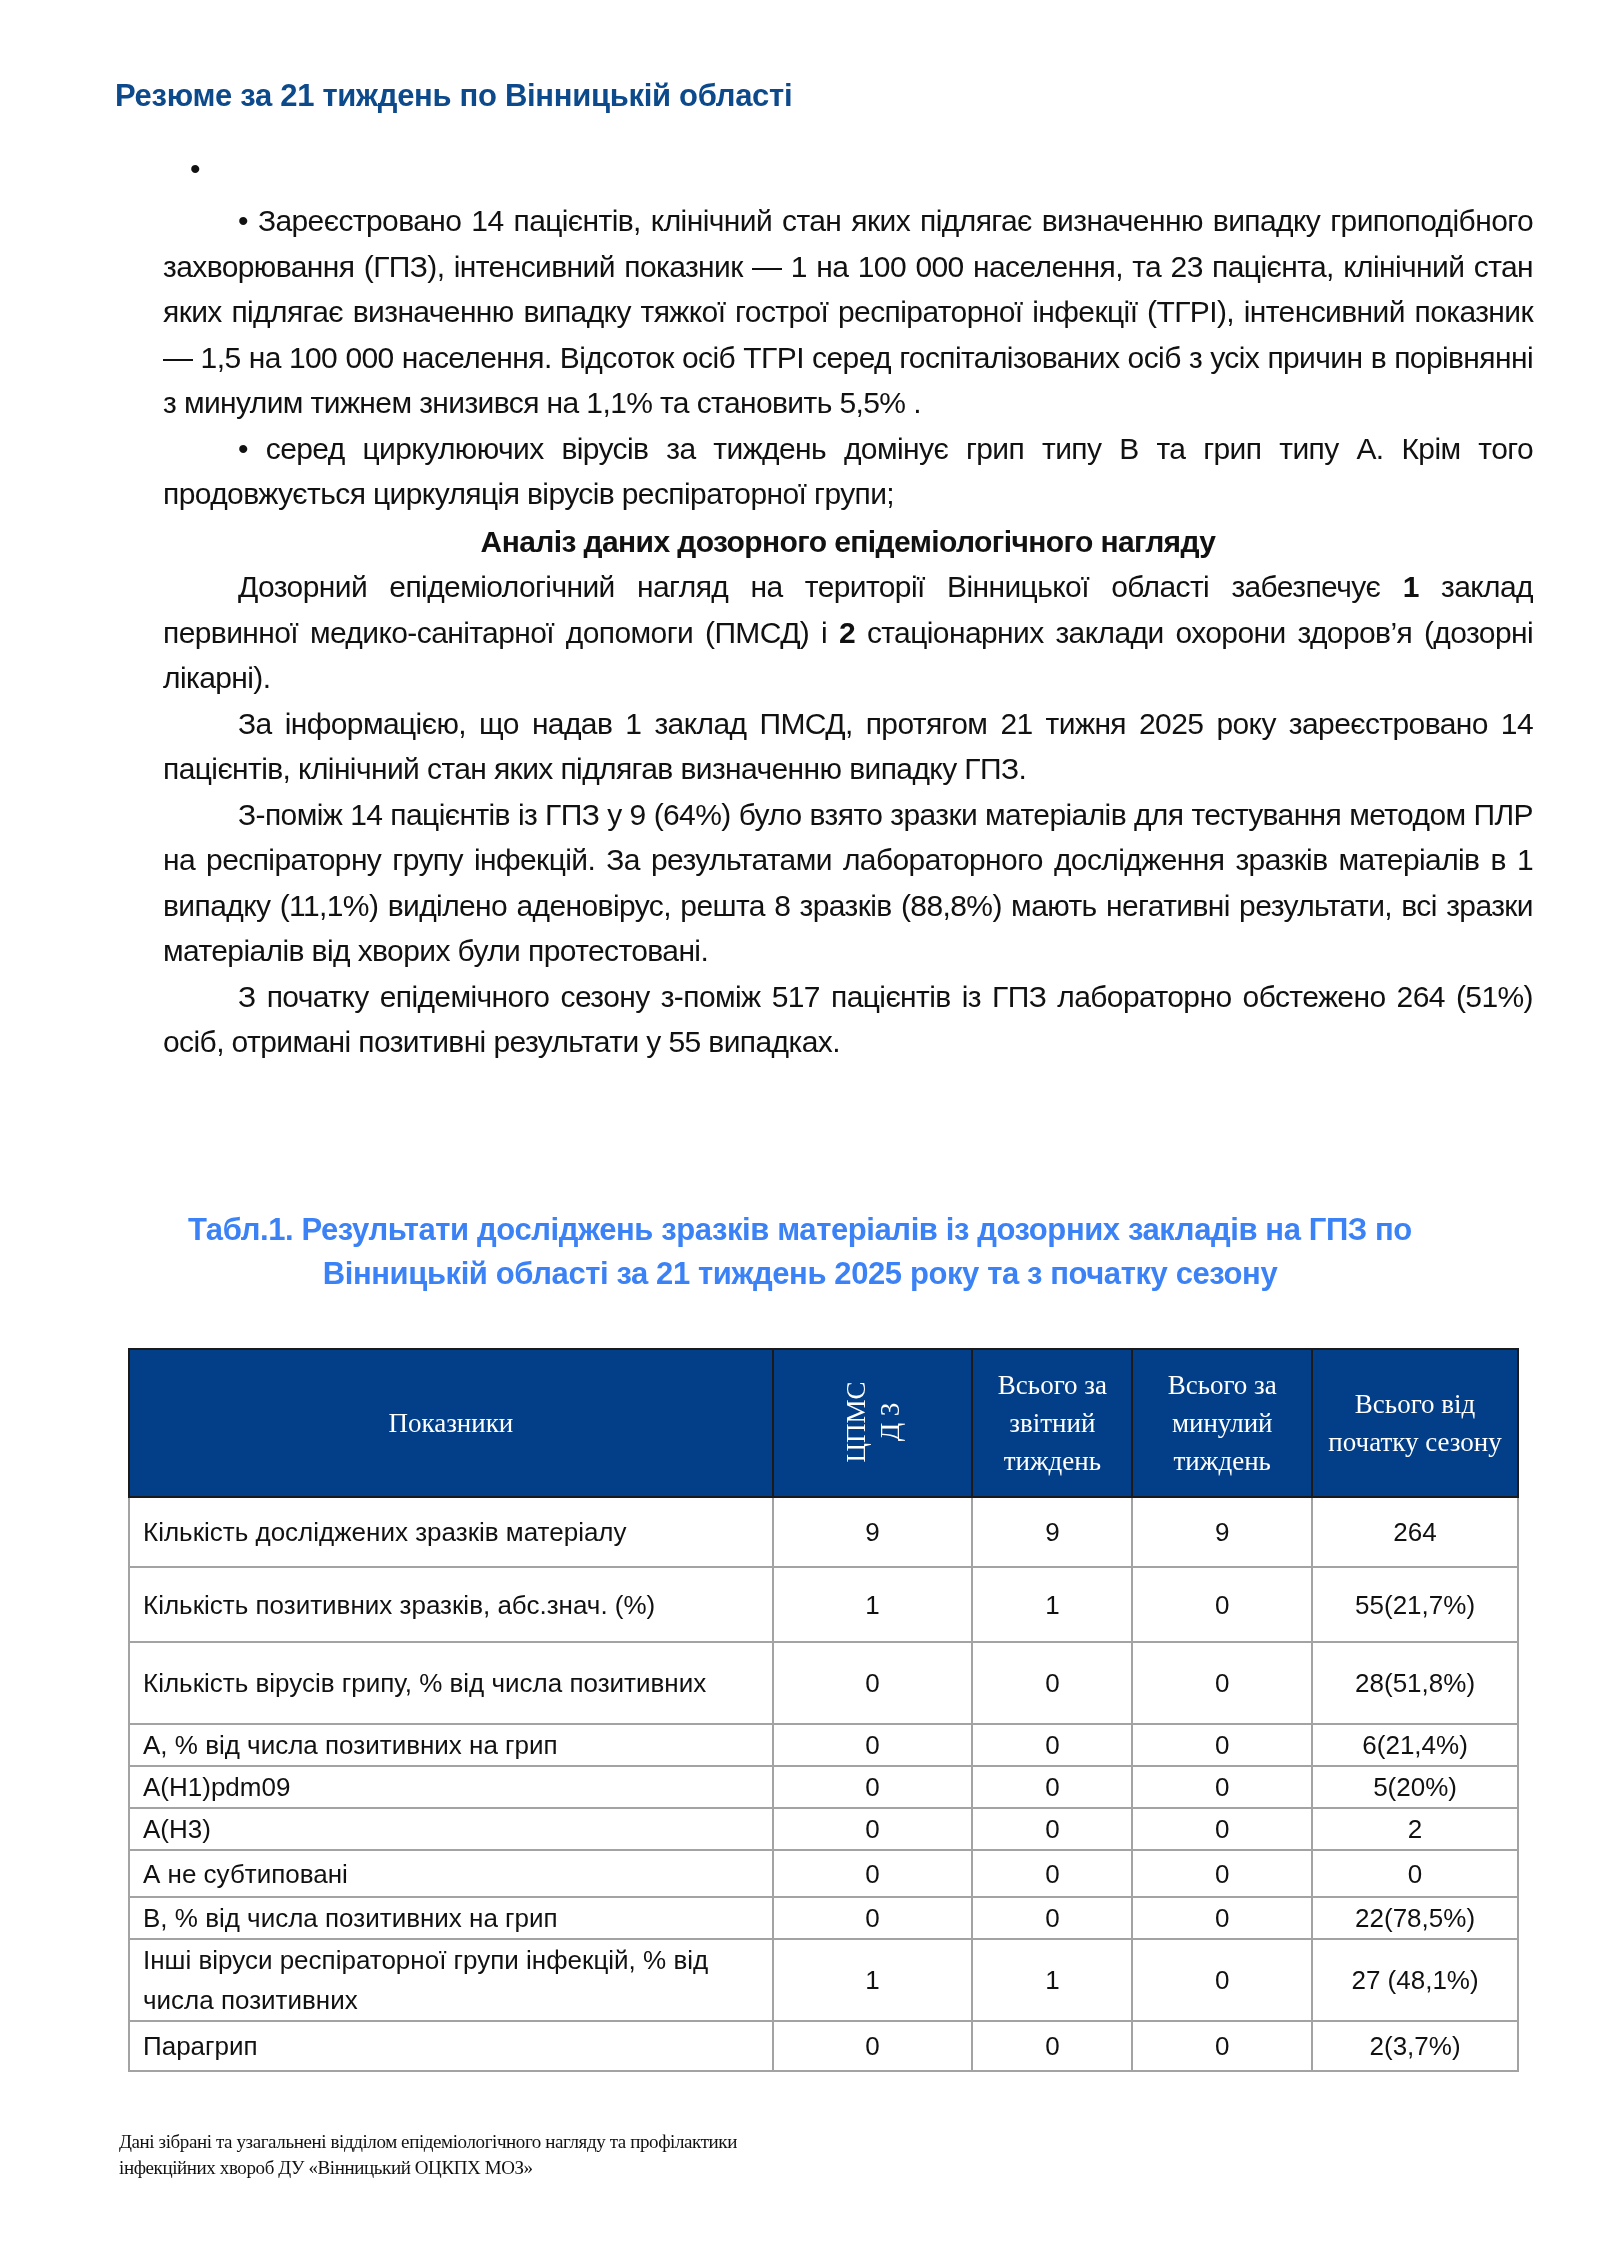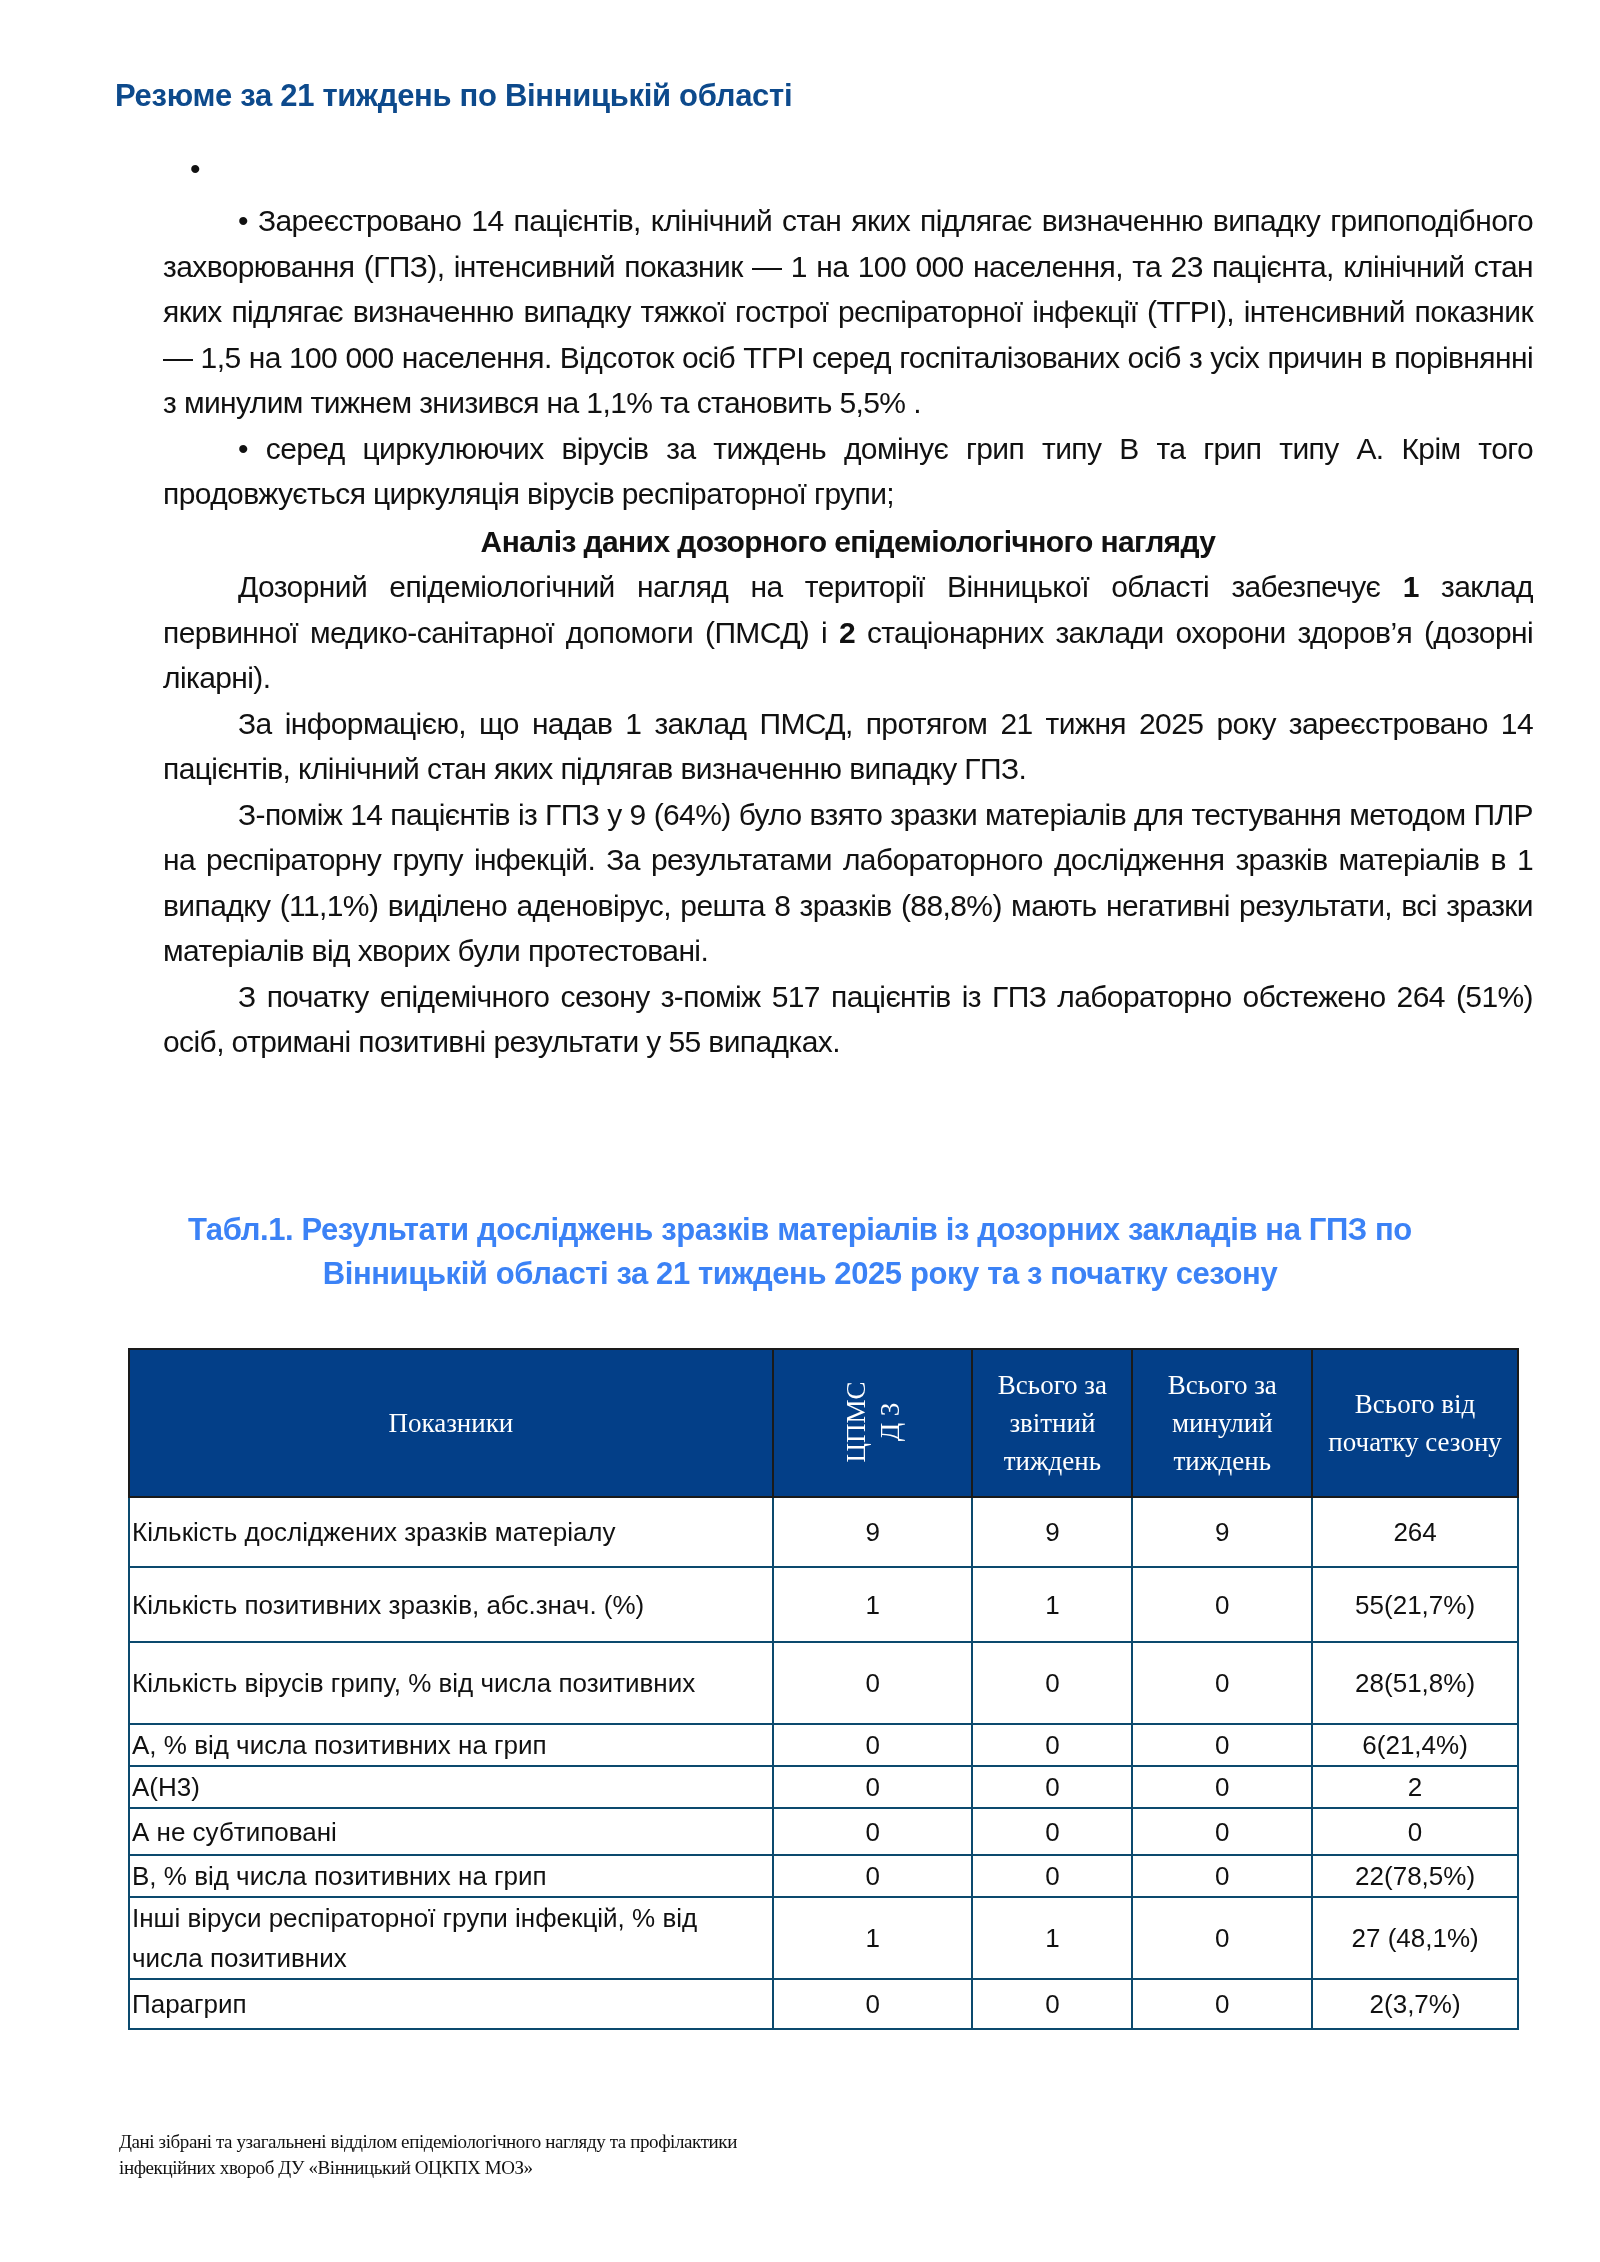--- a/index.html
+++ b/index.html
@@ -18,21 +18,21 @@
   .center-heading { text-align: center; font-weight: bold; margin: 0; text-indent: 0; }
 
   .table-caption { position: absolute; left: 115px; top: 1208px; width: 1370px; text-align: center;
                    color: #3b82f6; font-size: 31px; font-weight: bold; line-height: 44px; letter-spacing: -0.4px; }
 
   table.data { position: absolute; left: 128px; top: 1348px; width: 1391px; border-collapse: collapse;
                font-size: 26px; }
   table.data th { background: #033f88; color: #fff; font-family: "Liberation Serif", "DejaVu Serif", serif;
                   font-weight: normal; font-size: 27px; line-height: 38px; border: 2px solid #1a1a1a; height: 146px;
                   padding: 0 6px; }
-  table.data td { border: 2px solid #0c4a6e; padding: 0 2px; line-height: 40px; }
+  table.data td { border: 2px solid #a3a3a3; padding: 0 13px; line-height: 40px; }
   table.data td.num { text-align: center; }
   .vert { display: inline-block; transform: rotate(-90deg); white-space: nowrap; line-height: 34px; }
 
   .footer { position: absolute; left: 115px; top: 2127px; font-family: "Liberation Serif", "DejaVu Serif", serif;
             font-size: 19px; line-height: 22px; letter-spacing: -0.4px; }
   .footer div { margin: 4px; }
 </style>
 </head>
 <body>
 
@@ -96,20 +96,27 @@
         <td class="num">28(51,8%)</td>
       </tr>
       <tr style="height:42px">
         <td>А, % від числа позитивних на грип</td>
         <td class="num">0</td>
         <td class="num">0</td>
         <td class="num">0</td>
         <td class="num">6(21,4%)</td>
       </tr>
       <tr style="height:40px">
+        <td>A(H1)pdm09</td>
+        <td class="num">0</td>
+        <td class="num">0</td>
+        <td class="num">0</td>
+        <td class="num">5(20%)</td>
+      </tr>
+      <tr style="height:40px">
         <td>A(H3)</td>
         <td class="num">0</td>
         <td class="num">0</td>
         <td class="num">0</td>
         <td class="num">2</td>
       </tr>
       <tr style="height:47px">
         <td>А не субтиповані</td>
         <td class="num">0</td>
         <td class="num">0</td>

